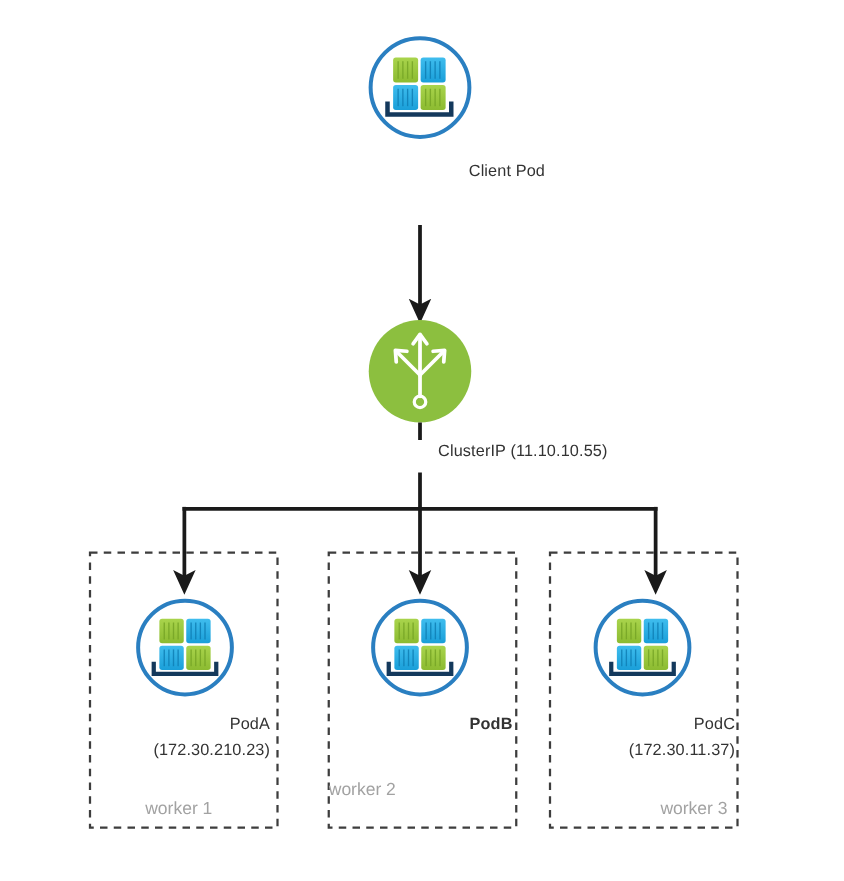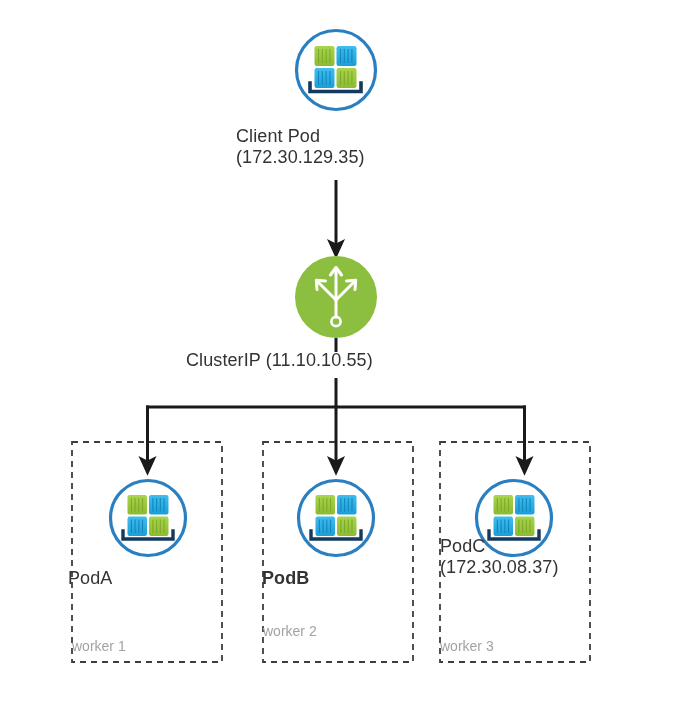--- a/index.html
+++ b/index.html
@@ -21,23 +21,23 @@
   }
   #svg-layer {
     position: absolute;
     left: 0;
     top: 0;
     width: 675px;
     height: 705px;
   }
   .node-label {
     position: absolute;
-    text-align: left;
+    text-align: right;
     color: #333333;
-    font-size: 18px;
+    font-size: 13px;
     line-height: 21px;
     letter-spacing: 0.1px;
     white-space: nowrap;
     user-select: none;
   }
   .worker-tag {
     position: absolute;
     color: #a2a2a2;
     font-size: 14px;
     line-height: 16px;
@@ -237,35 +237,35 @@
           <line x1="522.6" y1="519.5" x2="522.6" y2="533"></line>
         <line x1="526.3" y1="519.5" x2="526.3" y2="533"></line>
           <line x1="530" y1="519.5" x2="530" y2="533"></line>
       </g>
       <path d="M489,531 L489,539 L539,539 L539,531" fill="none" stroke="#14395c" stroke-width="3.4" stroke-linecap="square"></path>
     </g>
   </svg>
 
   <div class="node-label" style="left:236px; top:126px; width:200px;">
     <div>Client Pod</div>
-    <div>(172.30.129.35)</div>
   </div>
 
   <div class="node-label" style="left:186px; top:350px; width:300px;">ClusterIP (11.10.10.55)</div>
 
   <div class="node-label" style="left:68px; top:568px; width:148px;">
     <div>PodA</div>
+    <div>(172.30.210.23)</div>
   </div>
 
   <div class="node-label" style="left:262px; top:568px; width:148px;font-weight:bold;">
     <div>PodB</div>
   </div>
 
-  <div class="node-label" style="left:440px; top:536px; width:148px;">
+  <div class="node-label" style="left:440px; top:568px; width:148px;">
     <div>PodC</div>
-    <div>(172.30.08.37)</div>
-  </div>
-
-  <div class="worker-tag" style="left:72px; top:638px; width:142px; text-align:left;">worker 1</div>
+    <div>(172.30.11.37)</div>
+  </div>
+
+  <div class="worker-tag" style="left:72px; top:638px; width:142px; text-align:center;">worker 1</div>
   <div class="worker-tag" style="left:263px; top:623px; width:142px; text-align:left;">worker 2</div>
-  <div class="worker-tag" style="left:440px; top:638px; width:142px; text-align:left;">worker 3</div>
+  <div class="worker-tag" style="left:440px; top:638px; width:142px; text-align:right;">worker 3</div>
 
 </div>
 
 </body></html>

